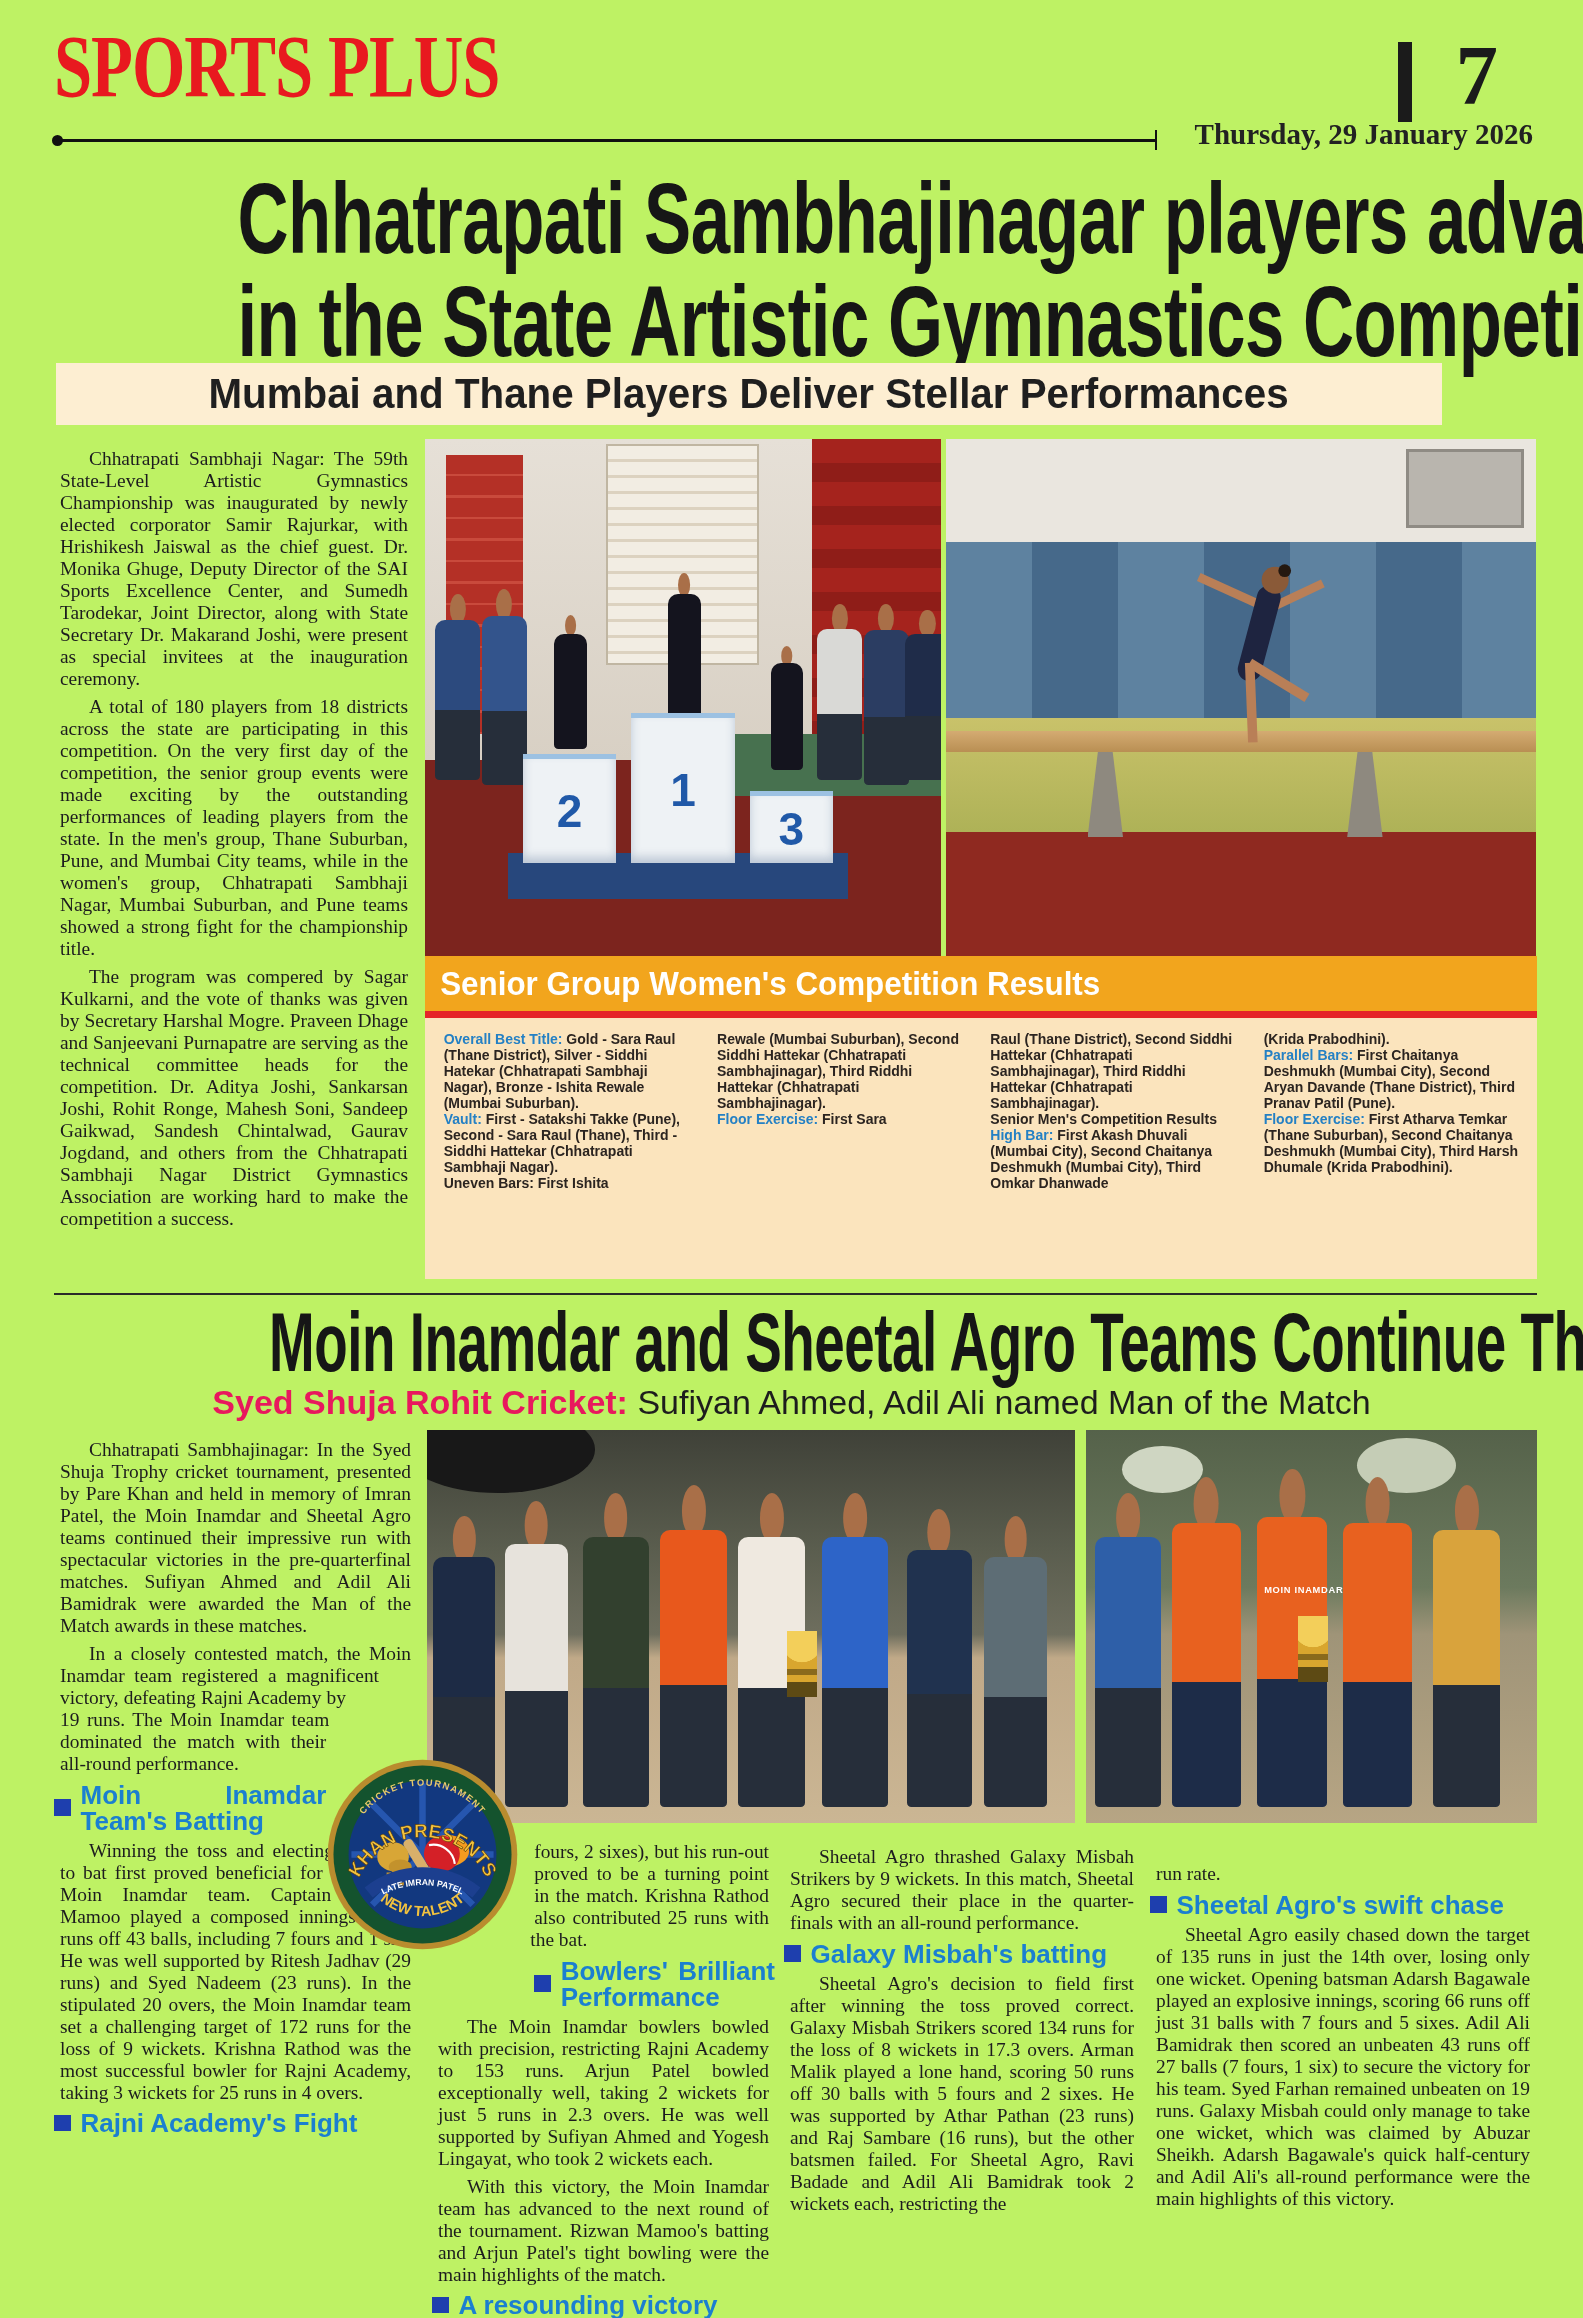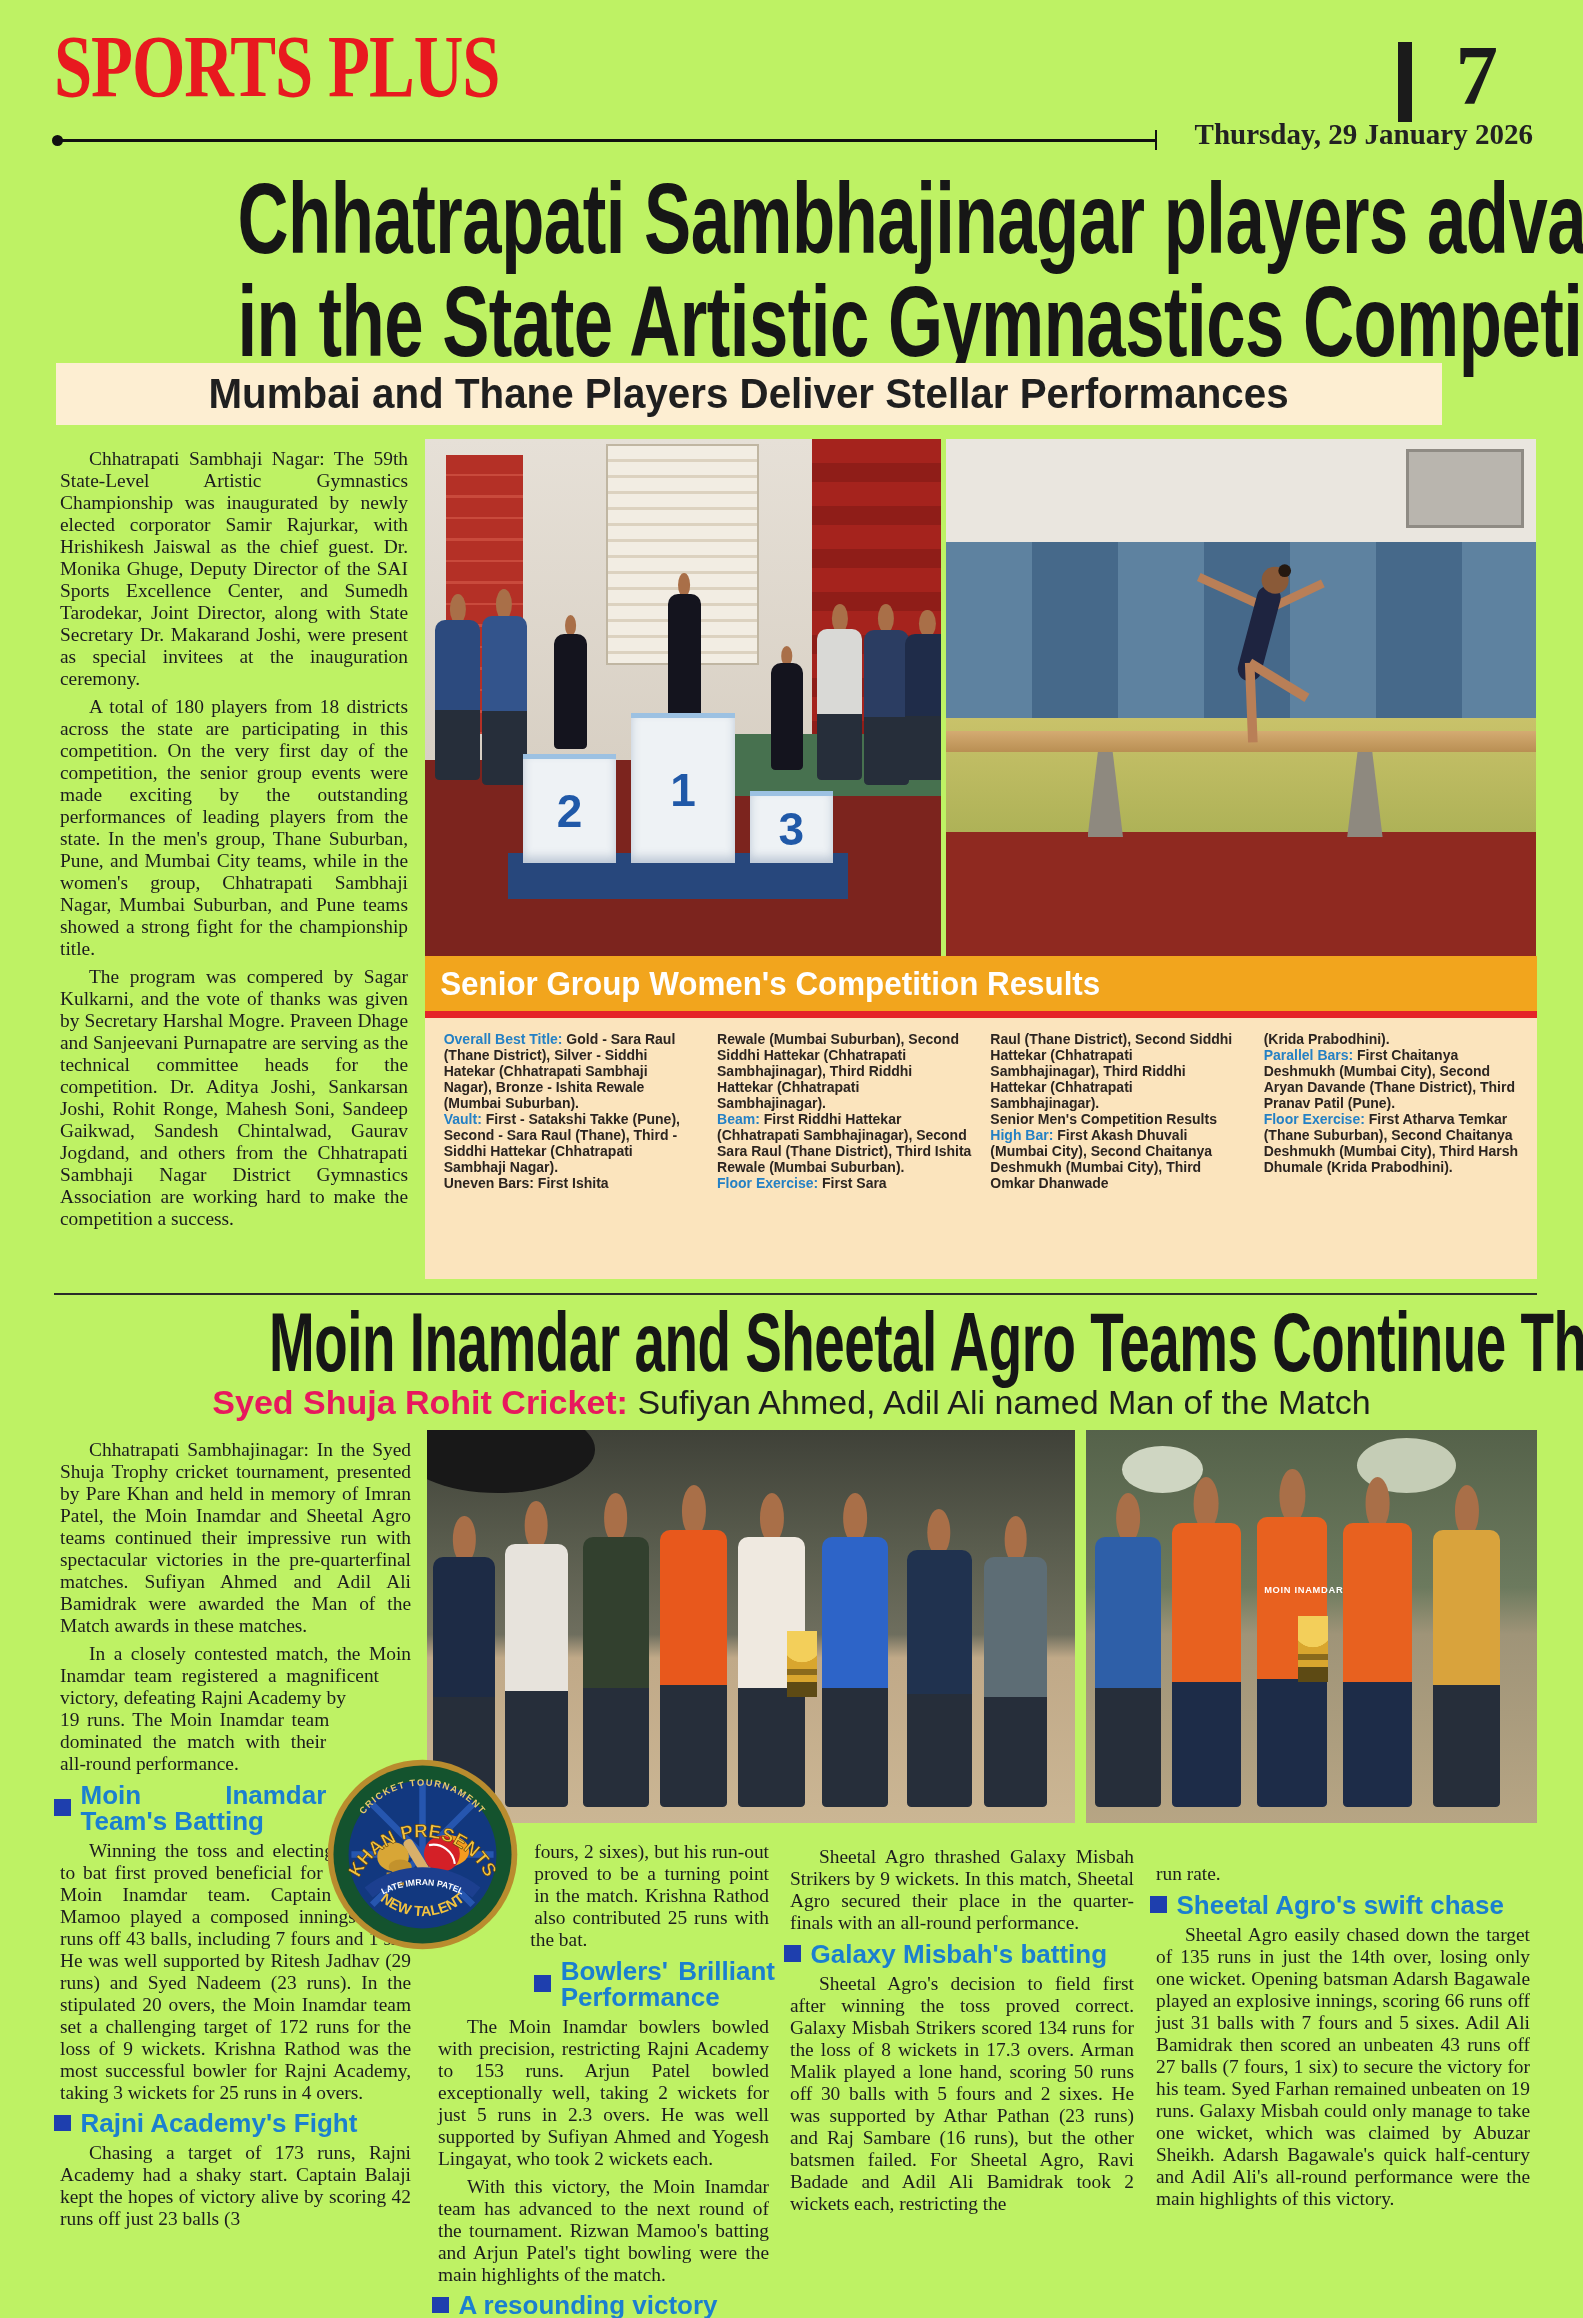--- a/index.html
+++ b/index.html
@@ -170,21 +170,20 @@
   </div>
   <div class="rstrip"></div>
   <div class="results">
     <div class="rcol">
       <p><span class="rlbl">Overall Best Title:</span><span> Gold - Sara Raul (Thane District), Silver - Siddhi Hatekar (Chhatrapati Sambhaji Nagar), Bronze - Ishita Rewale (Mumbai Suburban).</span></p>
       <p><span class="rlbl">Vault:</span><span> First - Satakshi Takke (Pune), Second - Sara Raul (Thane), Third - Siddhi Hattekar (Chhatrapati Sambhaji Nagar).</span></p>
       <p><span class="rlbl"></span><span>Uneven Bars: First Ishita</span></p>
     </div>
     <div class="rcol">
       <p><span class="rlbl"></span><span>Rewale (Mumbai Suburban), Second Siddhi Hattekar (Chhatrapati Sambhajinagar), Third Riddhi Hattekar (Chhatrapati Sambhajinagar).</span></p>
-      <p><span class="rlbl">Beam:</span><span> First Riddhi Hattekar (Chhatrapati Sambhajinagar), Second Sara Raul (Thane District), Third Ishita Rewale (Mumbai Suburban).</span></p>
       <p><span class="rlbl">Floor Exercise:</span><span> First Sara</span></p>
     </div>
     <div class="rcol">
       <p><span class="rlbl"></span><span>Raul (Thane District), Second Siddhi Hattekar (Chhatrapati Sambhajinagar), Third Riddhi Hattekar (Chhatrapati Sambhajinagar).</span></p>
       <p><span class="rlbl"></span><span>Senior Men's Competition Results</span></p>
       <p><span class="rlbl">High Bar:</span><span> First Akash Dhuvali (Mumbai City), Second Chaitanya Deshmukh (Mumbai City), Third Omkar Dhanwade</span></p>
     </div>
     <div class="rcol">
       <p><span class="rlbl"></span><span>(Krida Prabodhini).</span></p>
       <p><span class="rlbl">Parallel Bars:</span><span> First Chaitanya Deshmukh (Mumbai City), Second Aryan Davande (Thane District), Third Pranav Patil (Pune).</span></p>
@@ -278,21 +277,20 @@
     <p>In a closely contested match, the Moin Inamdar team registered a magnificent victory, defeating Rajni Academy by 19 runs. The Moin Inamdar team dominated the match with their all-round performance.</p>
     <h3 class="bsub">
         <span class="sq"></span>
         <span>Moin Inamdar Team's Batting</span>
       </h3>
     <p>Winning the toss and electing to bat first proved beneficial for the Moin Inamdar team. Captain Rizwan Mamoo played a composed innings of 54 runs off 43 balls, including 7 fours and 1 six. He was well supported by Ritesh Jadhav (29 runs) and Syed Nadeem (23 runs). In the stipulated 20 overs, the Moin Inamdar team set a challenging target of 172 runs for the loss of 9 wickets. Krishna Rathod was the most successful bowler for Rajni Academy, taking 3 wickets for 25 runs in 4 overs.</p>
     <h3 class="bsub">
         <span class="sq"></span>
         <span>Rajni Academy's Fight</span>
       </h3>
-    <p>Chasing a target of 173 runs, Rajni Academy had a shaky start. Captain Balaji kept the hopes of victory alive by scoring 42 runs off just 23 balls (3</p>
   </div>
 
   <div class="art ccol2">
     <div class="spacer-l"></div>
     <p class="noind">fours, 2 sixes), but his run-out proved to be a turning point in the match. Krishna Rathod also contributed 25 runs with the bat.</p>
     <h3 class="bsub">
         <span class="sq"></span>
         <span>Bowlers' Brilliant Performance</span>
       </h3>
     <p>The Moin Inamdar bowlers bowled with precision, restricting Rajni Academy to 153 runs. Arjun Patel bowled exceptionally well, taking 2 wickets for just 5 runs in 2.3 overs. He was well supported by Sufiyan Ahmed and Yogesh Lingayat, who took 2 wickets each.</p>

